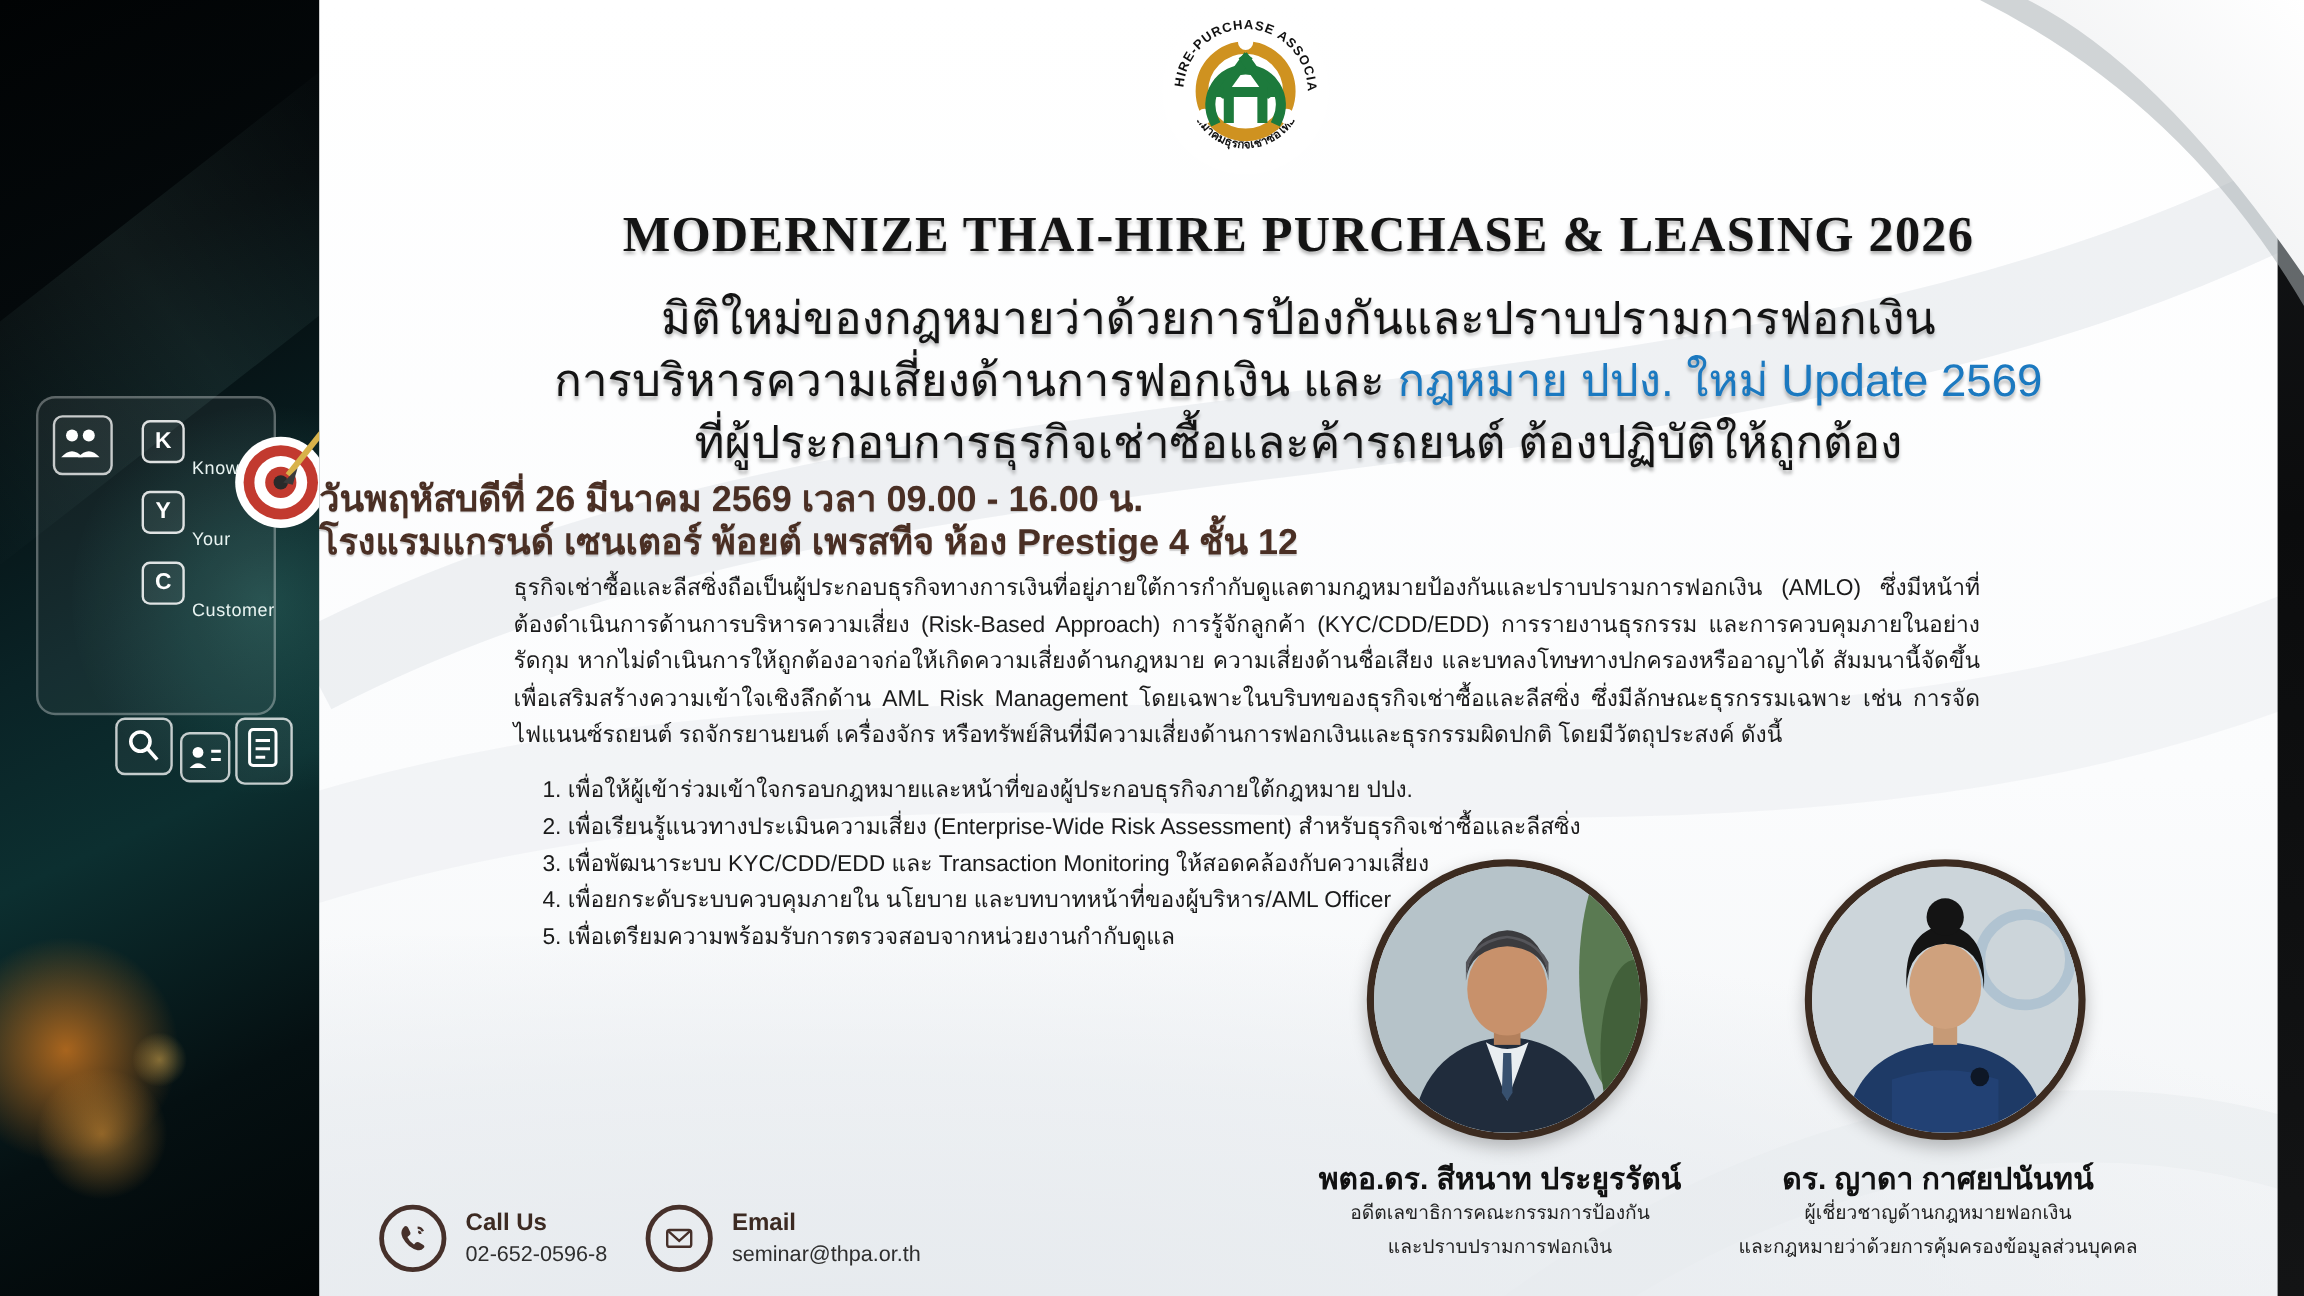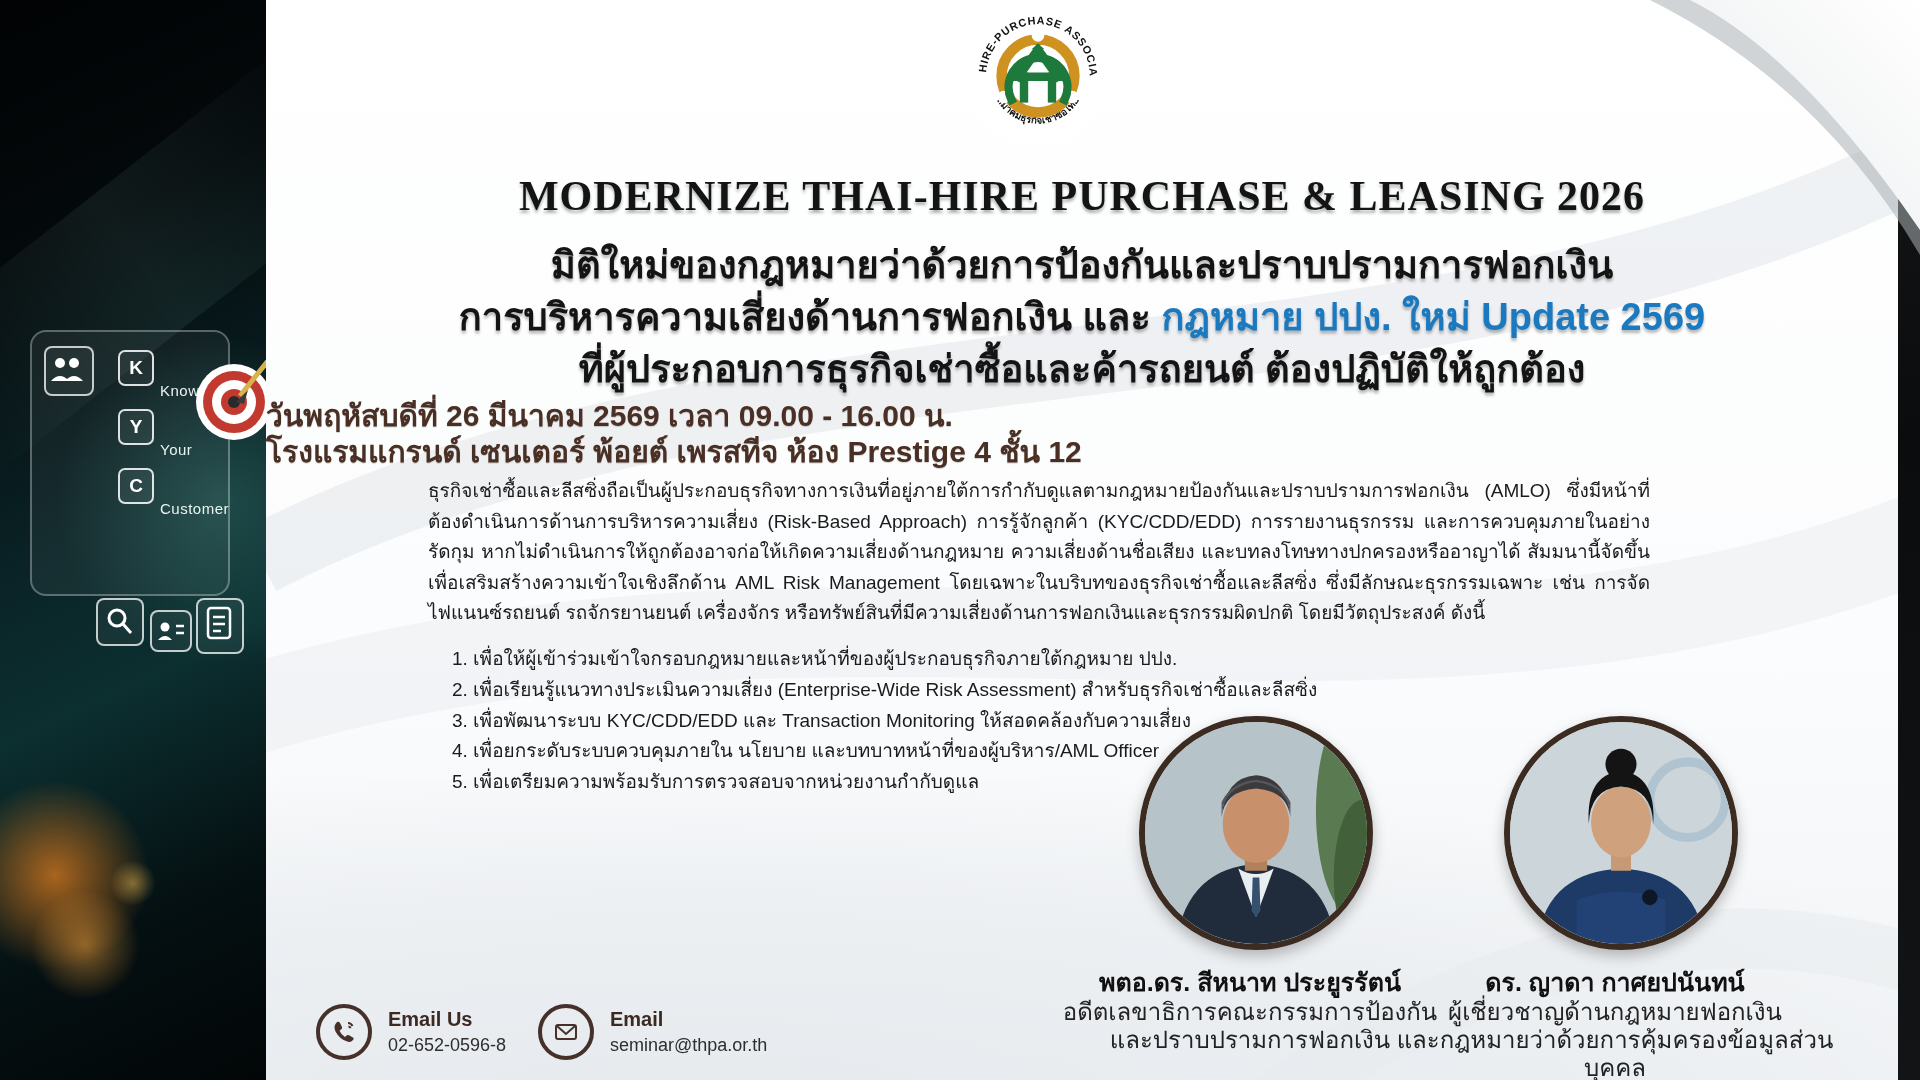--- a/index.html
+++ b/index.html
@@ -37,39 +37,39 @@
     background:linear-gradient(180deg,#16181a 0%,#0b0c0d 40%,#131415 100%);}
   .curl{position:absolute;right:0;top:0;}
 
   
   .content{position:absolute;left:266px;top:0;width:1632px;height:1080px;}
   .logo-wrap{position:absolute;left:702px;top:6px;width:140px;height:140px;}
   .title-en{position:absolute;left:0;width:100%;top:172px;text-align:center;margin:0;
     font-family:"Liberation Serif",serif;font-weight:bold;font-size:42px;letter-spacing:1px;color:#141414;
     text-shadow:0 3px 3px rgba(0,0,0,.30);}
   .th-line{position:absolute;left:0;width:100%;text-align:center;margin:0;
-    font-weight:bold;font-size:38px;color:#141414;text-shadow:0 3px 3px rgba(0,0,0,.28);}
+    font-weight:normal;font-size:38px;color:#141414;text-shadow:0 3px 3px rgba(0,0,0,.28);}
   .l1{top:234px;} .l2{top:286px;} .l3{top:338px;}
   .hl{color:#1b79c0;}
   .ev{position:absolute;left:0;width:100%;text-align:left;margin:0;
     font-weight:bold;color:#4a2f24;text-shadow:0 1px 1px rgba(0,0,0,.18);}
   .ev-date{top:392px;font-size:30px;}
   .ev-venue{top:428px;font-size:30px;}
 
   .para{position:absolute;left:162px;top:476px;width:1222px;margin:0;
     font-size:19px;line-height:30.6px;color:#1b1b1b;text-align:justify;}
   .objectives{position:absolute;left:186px;top:644px;margin:0;padding:0;list-style:none;
     font-size:19px;line-height:30.8px;color:#1b1b1b;}
 
   
   .speaker-photo{position:absolute;width:222px;height:222px;border-radius:50%;
     border:6px solid #3c2b20;overflow:hidden;box-shadow:0 6px 14px rgba(0,0,0,.25);background:#cfd6da;}
   .sp1{left:873px;top:716px;} .sp2{left:1238px;top:716px;}
   .sp-name{position:absolute;text-align:center;font-weight:bold;font-size:25px;color:#111;margin:0;}
-  .sp-title{position:absolute;text-align:center;font-size:24px;line-height:28px;color:#222;margin:0;}
+  .sp-title{position:absolute;text-align:center;font-size:16px;line-height:28px;color:#222;margin:0;}
   .n1{left:809px;top:962px;width:350px;} .t1{left:789px;top:998px;width:390px;}
   .n2{left:1174px;top:962px;width:350px;} .t2{left:1104px;top:998px;width:490px;}
 
   
   .contact-item{position:absolute;display:flex;align-items:center;gap:16px;}
   .c1{left:50px;top:1004px;} .c2{left:272px;top:1004px;align-items:center;} .c3{left:526px;top:1004px;}
   .c-icon{width:48px;height:48px;border-radius:50%;border:4px solid #46302a;display:flex;
     align-items:center;justify-content:center;background:transparent;flex:0 0 auto;}
   .c-label{font-weight:bold;font-size:20px;color:#3c2a22;margin:0 0 4px 0;}
   .c-value{font-size:18px;color:#2e2e2e;margin:0;}
@@ -247,21 +247,21 @@
 
     <div class="contact-item c1">
       <div class="c-icon">
         <svg width="28" height="28" viewBox="0 0 28 28">
           <path d="M7,4 Q9,3 10,5 L12,9 Q12.5,10.5 11,11.5 L9.5,12.8 Q11,16.5 15,19 L16.5,17.5 Q17.5,16.5 19,17.2 L22.5,19.2 Q24.5,20.3 23,22 Q21,24.5 18,23.8 Q10,22 5.5,13.5 Q3.5,9 5.5,6 Z" fill="#46302a"></path>
           <path d="M18,5 Q21,5 22.5,8" stroke="#46302a" stroke-width="2" fill="none"></path>
           <path d="M18.5,8.5 Q20,8.7 20.6,10.2" stroke="#46302a" stroke-width="2" fill="none"></path>
         </svg>
       </div>
       <div>
-        <p class="c-label">Email Us</p>
+        <p class="c-label">Call Us</p>
         <p class="c-value">02-652-0596-8</p>
       </div>
     </div>
 
     <div class="contact-item c2">
       <div class="c-icon">
         <svg width="28" height="28" viewBox="0 0 28 28">
           <rect x="4" y="7" width="20" height="14" rx="2" fill="none" stroke="#46302a" stroke-width="2"></rect>
           <path d="M5,8 L14,16 L23,8" fill="none" stroke="#46302a" stroke-width="2"></path>
         </svg>

